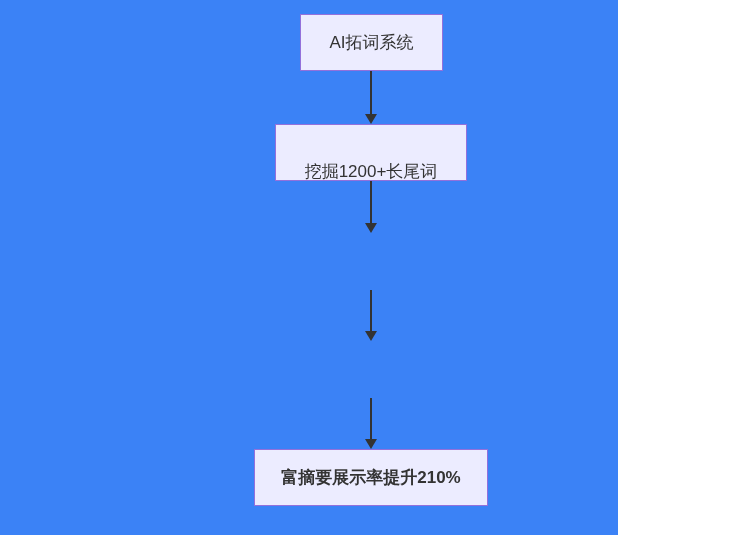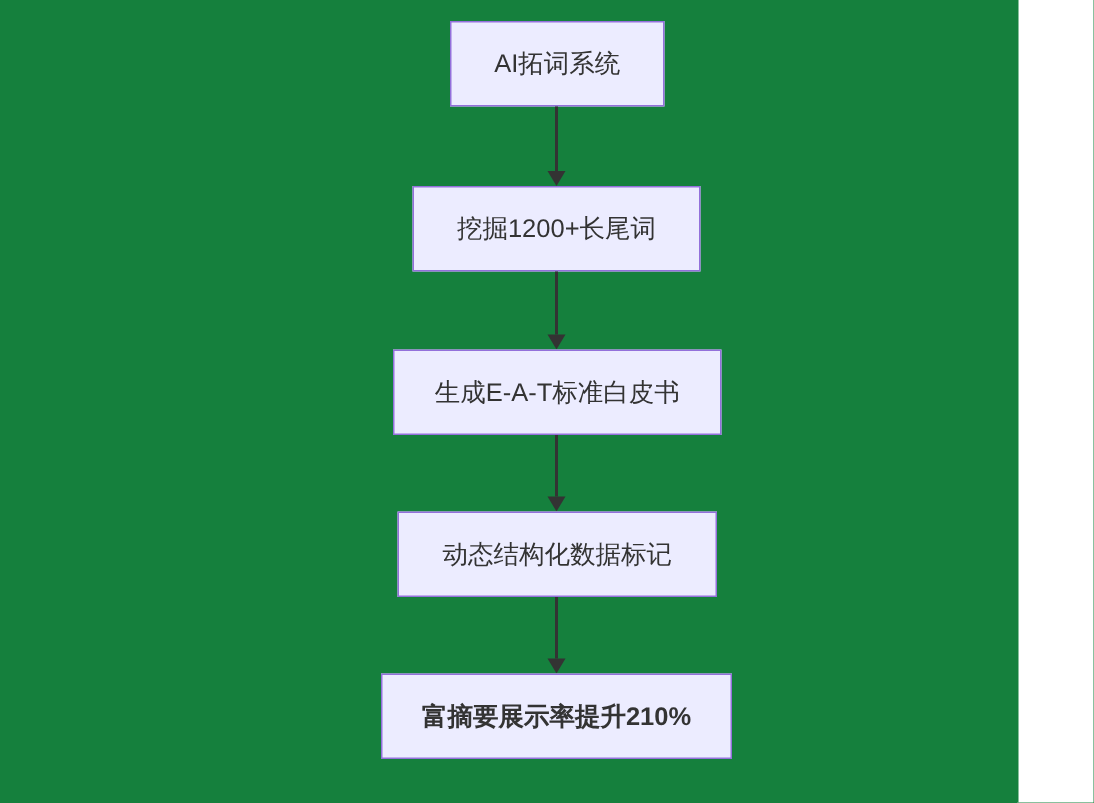--- a/index.html
+++ b/index.html
@@ -2,41 +2,41 @@
 <html><head>
 <meta charset="utf-8">
 <style>
   html, body {
     margin: 0;
     padding: 0;
     font-family: "Liberation Sans", sans-serif;
   }
   .canvas {
     position: relative;
-    width: 679px;
+    width: 618px;
     height: 535px;
-    background: #15803d;
+    background: #3b82f6;
     overflow: hidden;
   }
   .node {
     position: absolute;
     box-sizing: border-box;
     height: 57px;
     background: #ECECFF;
     border: 1.5px solid #9370DB;
     display: flex;
     align-items: center;
     justify-content: center;
     color: #333333;
     font-size: 17px;
     line-height: 1;
     white-space: nowrap;
   }
   .node-1 { left: 300px; top: 14px;  width: 143px; }
-  .node-2 { left: 275px; top: 124px; width: 192px; }
+  .node-2 { left: 275px; top: 124px; width: 192px; align-items: flex-end; }
   .node-3 { left: 262px; top: 233px; width: 219px; }
   .node-4 { left: 265px; top: 341px; width: 213px; }
   .node-5 { left: 254px; top: 449px; width: 234px; font-weight: bold; }
 
   .edge {
     position: absolute;
     left: 359px;
     width: 24px;
     display: flex;
     flex-direction: column;
@@ -75,32 +75,26 @@
 
   <div class="node node-2">
     <span>挖掘1200+长尾词</span>
   </div>
 
   <div class="edge edge-2">
     <div class="edge-line"></div>
     <div class="edge-head"></div>
   </div>
 
-  <div class="node node-3">
-    <span>生成E-A-T标准白皮书</span>
-  </div>
 
   <div class="edge edge-3">
     <div class="edge-line"></div>
     <div class="edge-head"></div>
   </div>
 
-  <div class="node node-4">
-    <span>动态结构化数据标记</span>
-  </div>
 
   <div class="edge edge-4">
     <div class="edge-line"></div>
     <div class="edge-head"></div>
   </div>
 
   <div class="node node-5">
     <span>富摘要展示率提升210%</span>
   </div>
 

